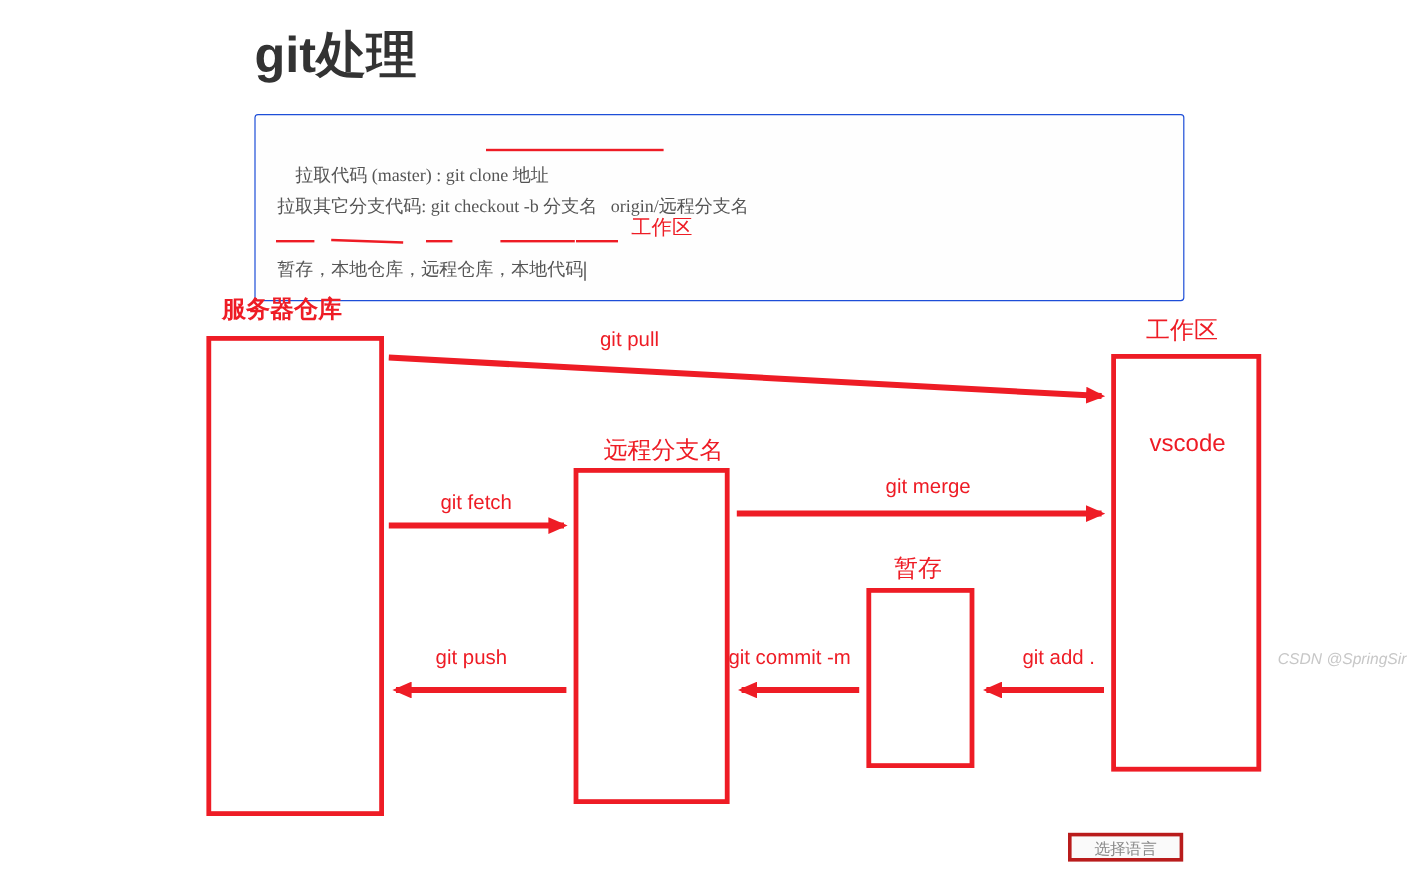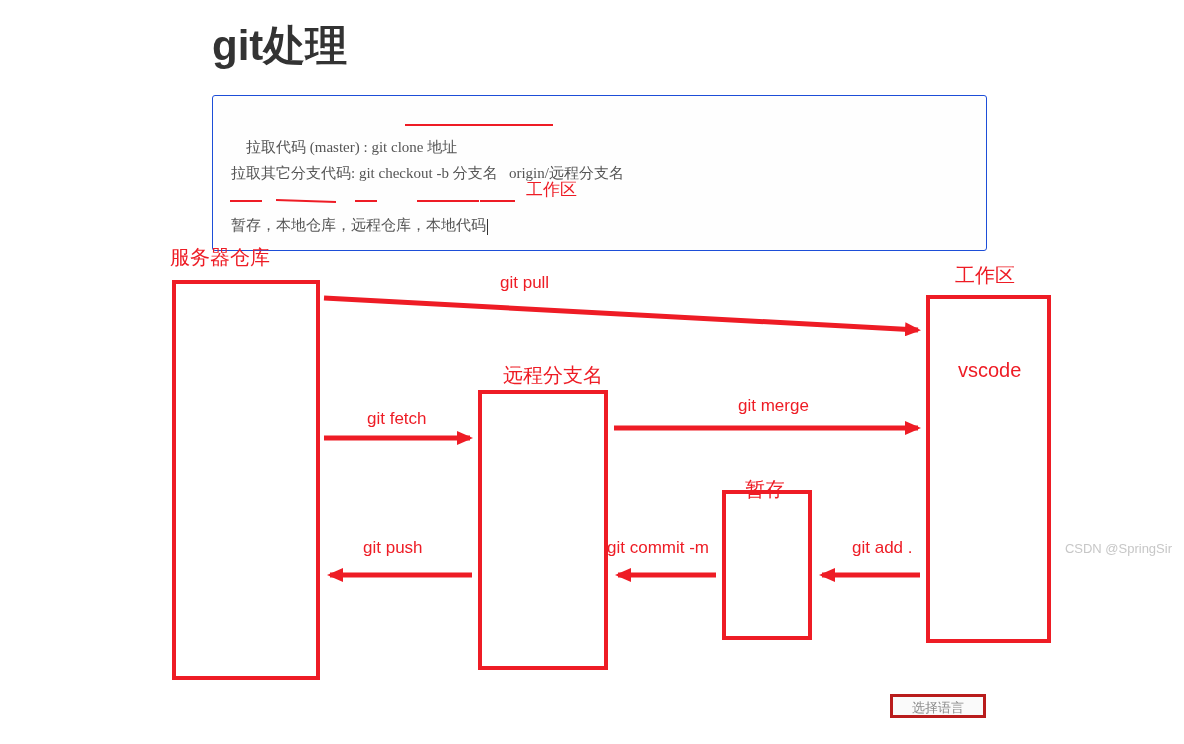--- a/index.html
+++ b/index.html
@@ -77,20 +77,21 @@
     font-size: 13px;
     color: #888;
     text-align: center;
     line-height: 22px;
   }
   .watermark {
     position: absolute;
     right: 12px; bottom: 6px;
     font-size: 13px;
     color: #c7c7c7;
+    font-style: italic;
     margin-left: 48px;
   }
 </style>
 </head>
 <body>
 
 <div class="page">
 
   <div class="title">git处理</div>
 
@@ -102,24 +103,24 @@
 
   <div class="underline" style="left:405px; top:124px; width:148px;"></div>
   <div class="underline" style="left:230px; top:200px; width:32px;"></div>
   <div class="underline" style="left:276px; top:200px; width:60px; transform:rotate(2deg);"></div>
   <div class="underline" style="left:355px; top:200px; width:22px;"></div>
   <div class="underline" style="left:417px; top:200px; width:62px;"></div>
   <div class="underline" style="left:480px; top:200px; width:35px;"></div>
 
   <div class="red-label" style="left:526px; top:178px;">工作区</div>
 
-  <div class="red-label big" style="left:170px; top:244px;">服务器仓库</div>
+  <div class="red-label big" style="left:185px; top:244px;font-weight:bold;">服务器仓库</div>
   <div class="red-label big" style="left:955px; top:262px;">工作区</div>
   <div class="red-label big" style="left:503px; top:362px;">远程分支名</div>
-  <div class="red-label big" style="left:745px; top:460px;margin-top:16px;">暂存</div>
+  <div class="red-label big" style="left:745px; top:460px;">暂存</div>
   <div class="red-label big" style="left:958px; top:333px;margin-top:26px;">vscode</div>
 
   <div class="red-label" style="left:500px; top:273px;">git pull</div>
   <div class="red-label" style="left:367px; top:409px;">git fetch</div>
   <div class="red-label" style="left:738px; top:396px;">git merge</div>
   <div class="red-label" style="left:363px; top:538px;">git push</div>
   <div class="red-label" style="left:607px; top:538px;">git commit -m</div>
   <div class="red-label" style="left:852px; top:538px;">git add .</div>
 
   <div class="box" style="left:172px; top:280px; width:148px; height:400px;"></div>

